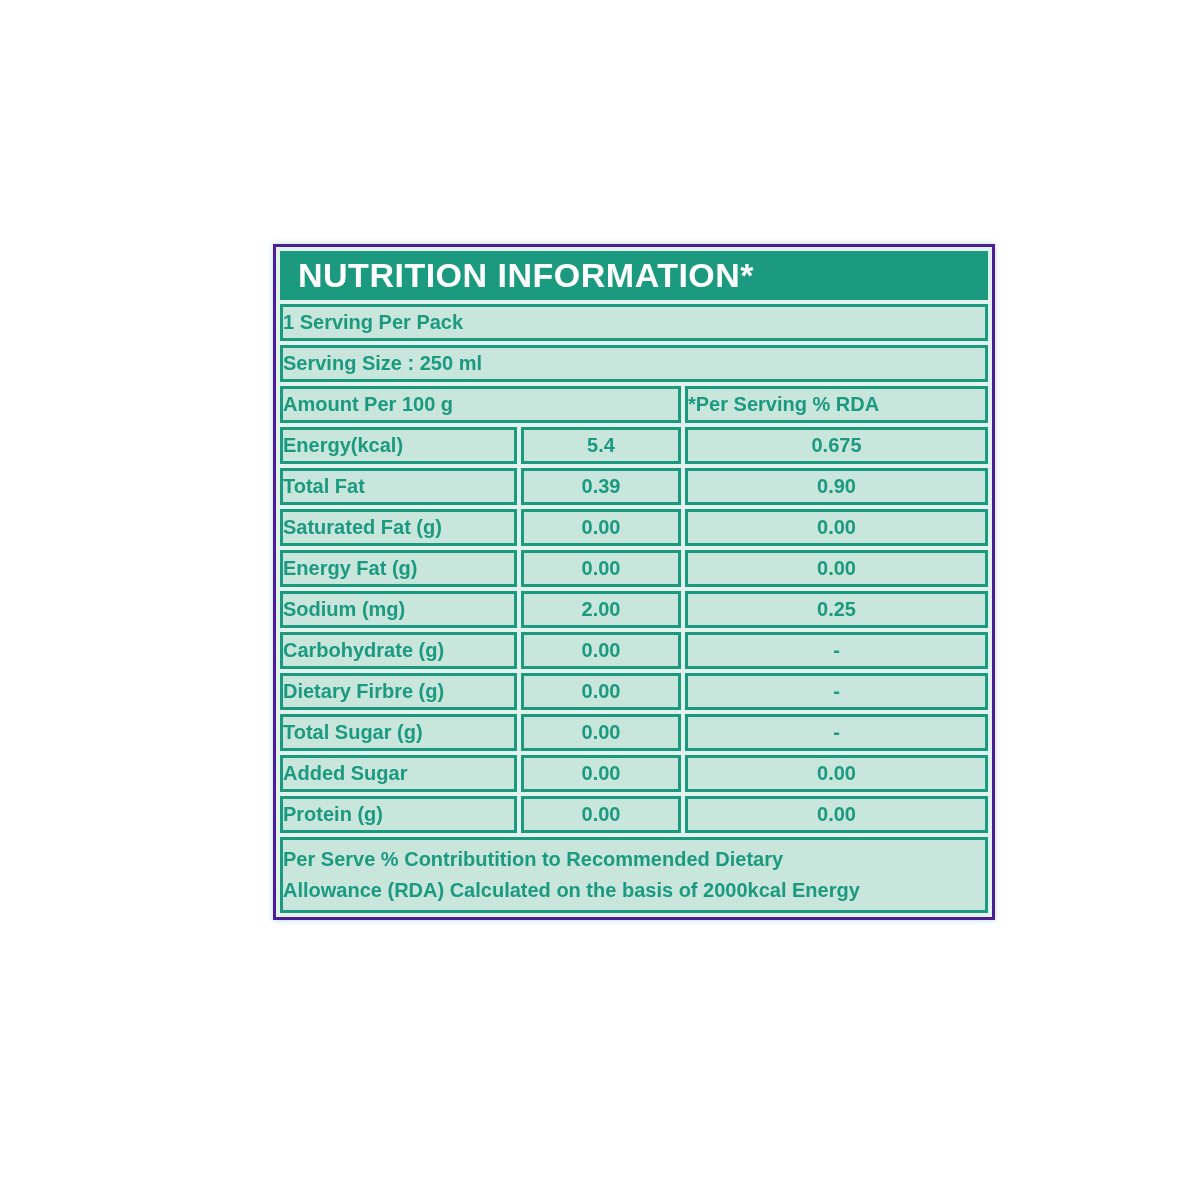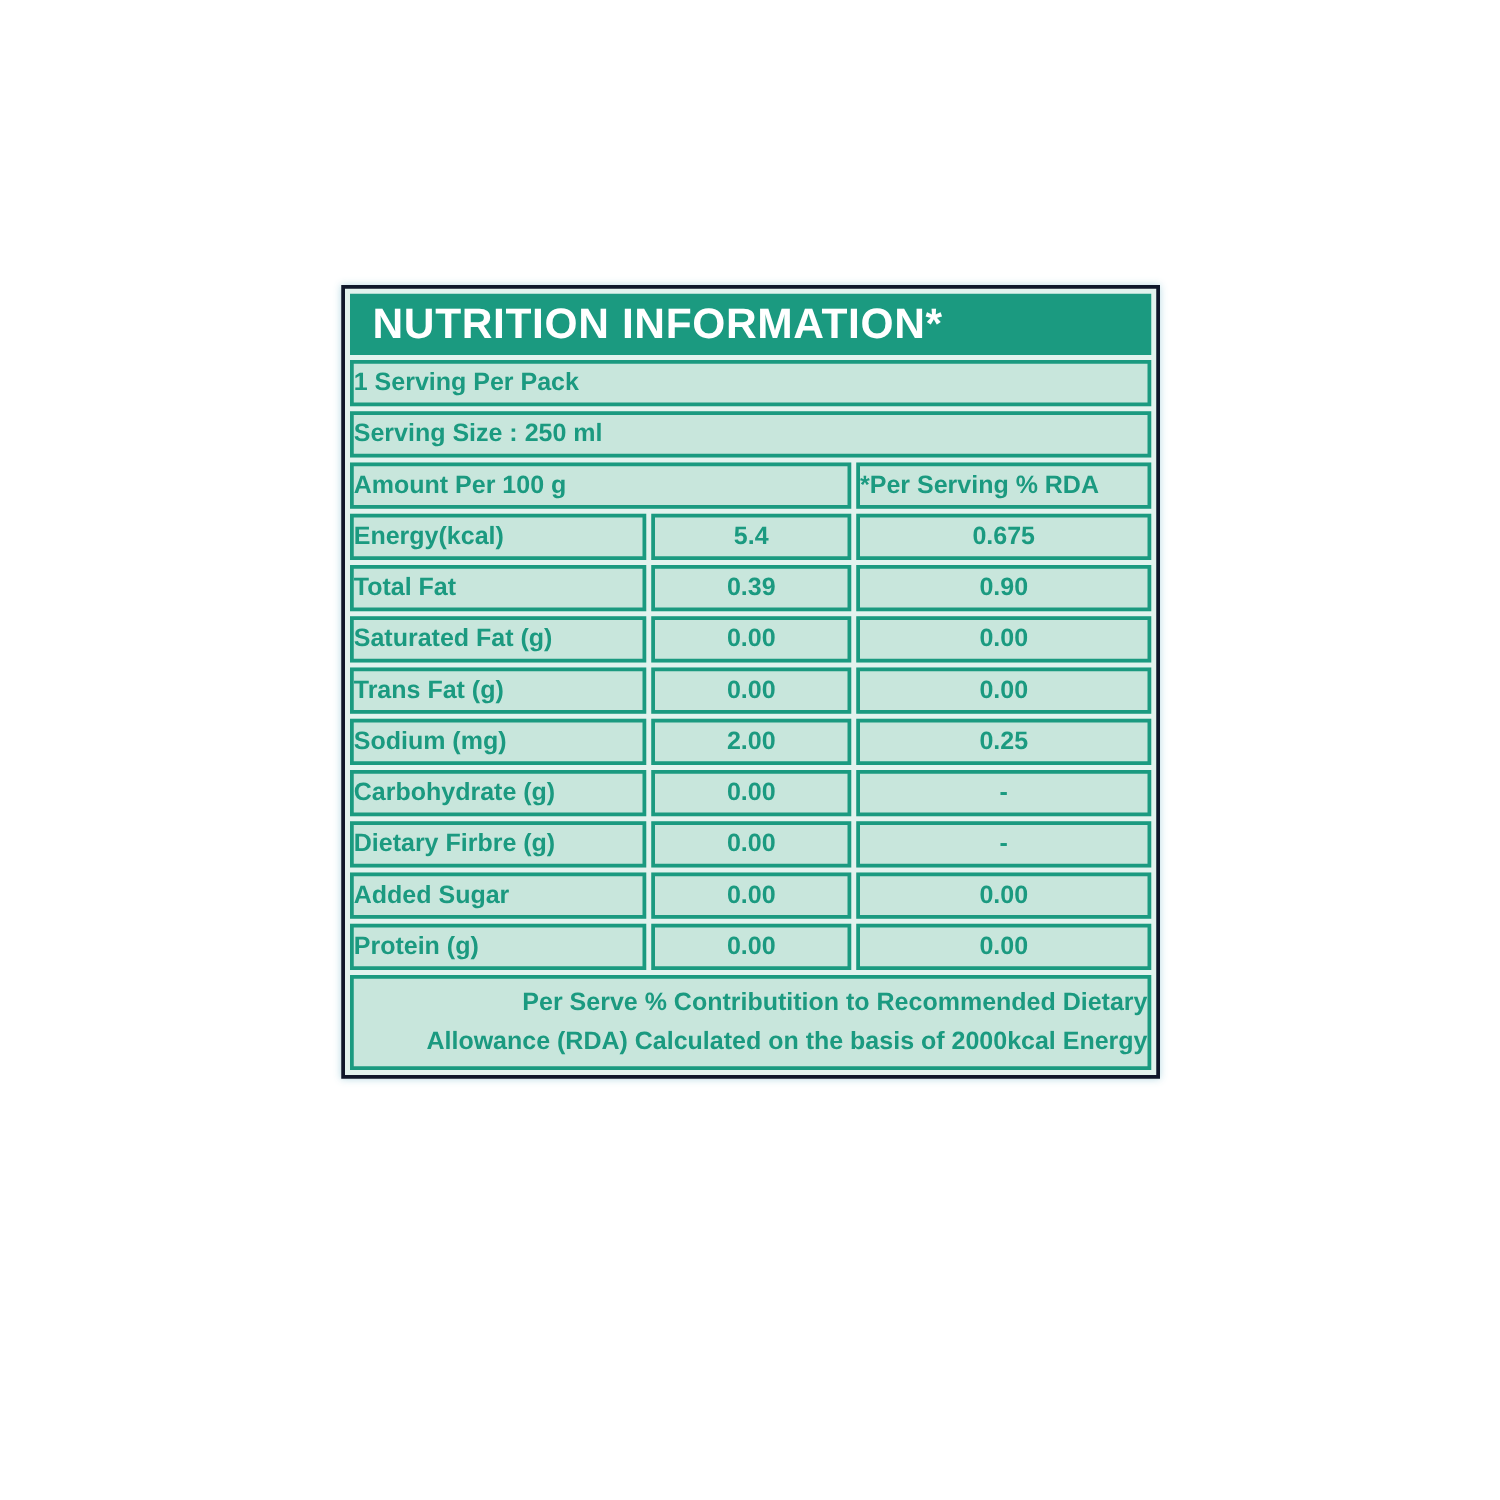--- a/index.html
+++ b/index.html
@@ -13,24 +13,24 @@
   .page {
     position: relative;
     width: 1200px;
     height: 1200px;
     background: #ffffff;
     overflow: hidden;
   }
   .label-box {
     position: absolute;
     left: 273px;
-    top: 228px;
-    width: 655px;
+    top: 244px;
+    width: 722px;
     box-sizing: border-box;
-    border: 3px solid #0f172a;
+    border: 3px solid #4c1d95;
     background: #E2F3EE;
     box-shadow: 0 0 6px rgba(175, 215, 225, 0.9);
   }
   .title-band {
     margin: 4px 4px 0 4px;
     background: #1B9A80;
     height: 49px;
     display: flex;
     align-items: center;
     padding-left: 18px;
@@ -60,21 +60,21 @@
   }
   td.lbl {
     text-align: left;
     padding-left: 13px;
     padding-right: 4px;
   }
   td.val, td.rda {
     text-align: center;
   }
   td.footer-cell {
-    text-align: right;
+    text-align: left;
     font-size: 21px;
     padding: 10px 8px 12px 22px;
     white-space: normal;
     line-height: 1.55;
   }
 </style>
 </head>
 <body>
 
 <div class="page">
@@ -111,36 +111,41 @@
             <td class="lbl">Total Fat</td>
             <td class="val">0.39</td>
             <td class="rda">0.90</td>
           </tr>
           <tr>
             <td class="lbl">Saturated Fat (g)</td>
             <td class="val">0.00</td>
             <td class="rda">0.00</td>
           </tr>
           <tr>
-            <td class="lbl">Trans Fat (g)</td>
+            <td class="lbl">Energy Fat (g)</td>
             <td class="val">0.00</td>
             <td class="rda">0.00</td>
           </tr>
           <tr>
             <td class="lbl">Sodium (mg)</td>
             <td class="val">2.00</td>
             <td class="rda">0.25</td>
           </tr>
           <tr>
             <td class="lbl">Carbohydrate (g)</td>
             <td class="val">0.00</td>
             <td class="rda">-</td>
           </tr>
           <tr>
             <td class="lbl">Dietary Firbre (g)</td>
+            <td class="val">0.00</td>
+            <td class="rda">-</td>
+          </tr>
+          <tr>
+            <td class="lbl">Total Sugar (g)</td>
             <td class="val">0.00</td>
             <td class="rda">-</td>
           </tr>
           <tr>
             <td class="lbl">Added Sugar</td>
             <td class="val">0.00</td>
             <td class="rda">0.00</td>
           </tr>
           <tr>
             <td class="lbl">Protein (g)</td>

